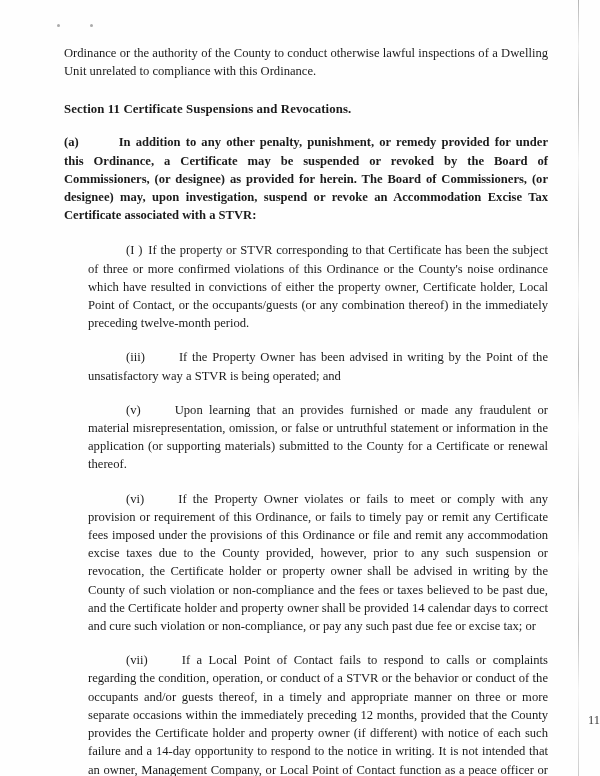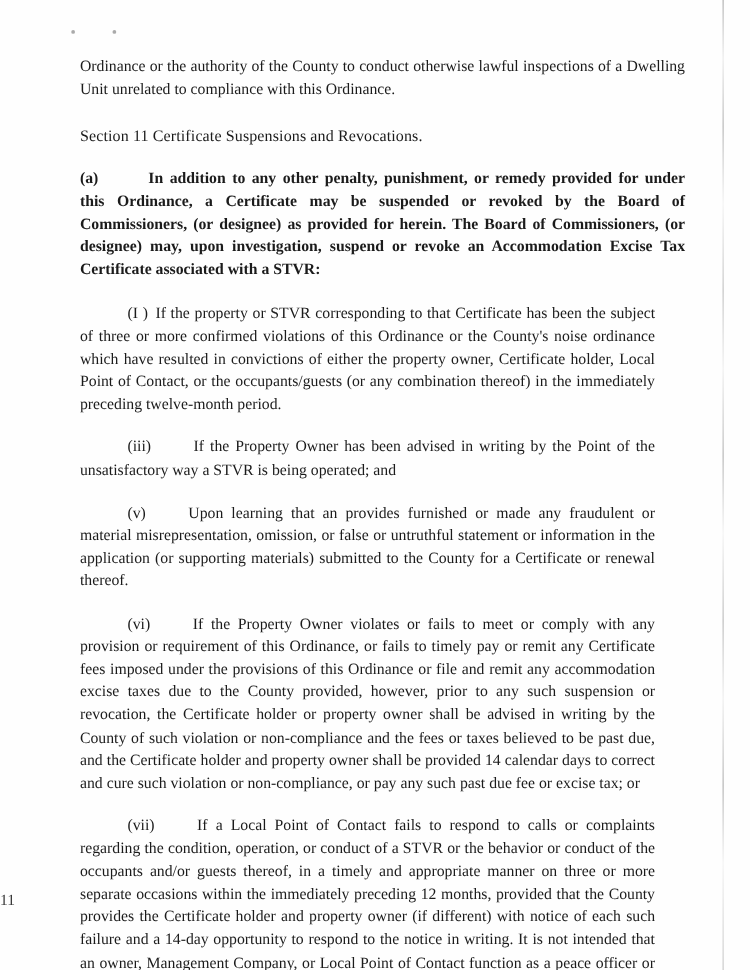--- a/index.html
+++ b/index.html
@@ -69,46 +69,47 @@
   }
 
   .lead {
     margin-bottom: 20px;
   }
 
   h2.section-heading {
     margin: 0 0 15px 0;
     font-size: 12.8px;
     line-height: 18px;
-    font-weight: normal;
+    font-weight: bold;
     letter-spacing: 0.1px;
   }
 
   
   .para-a {
     margin-bottom: 17px;
     font-weight: bold;
   }
   .para-a .tab-wide { display: inline-block; width: 40px; }
 
   
   .sub {
+    margin-left: 24px;
     width: 460px;
     margin-bottom: 16px;
     text-indent: 38px;
   }
   .sub .tab-mid { display: inline-block; width: 34px; }
   .sub .tab-narrow { display: inline-block; width: 6px; }
 
   #page-number {
     position: absolute;
     left: 0;
     top: 713px;
     width: 600px;
-    text-align: left;
+    text-align: right;
     font-size: 12.4px;
     color: #3a3a3a;
   }
 </style>
 </head>
 <body>
 
 <div id="page">
 
   <span class="speckle" id="speckle-a"></span>

